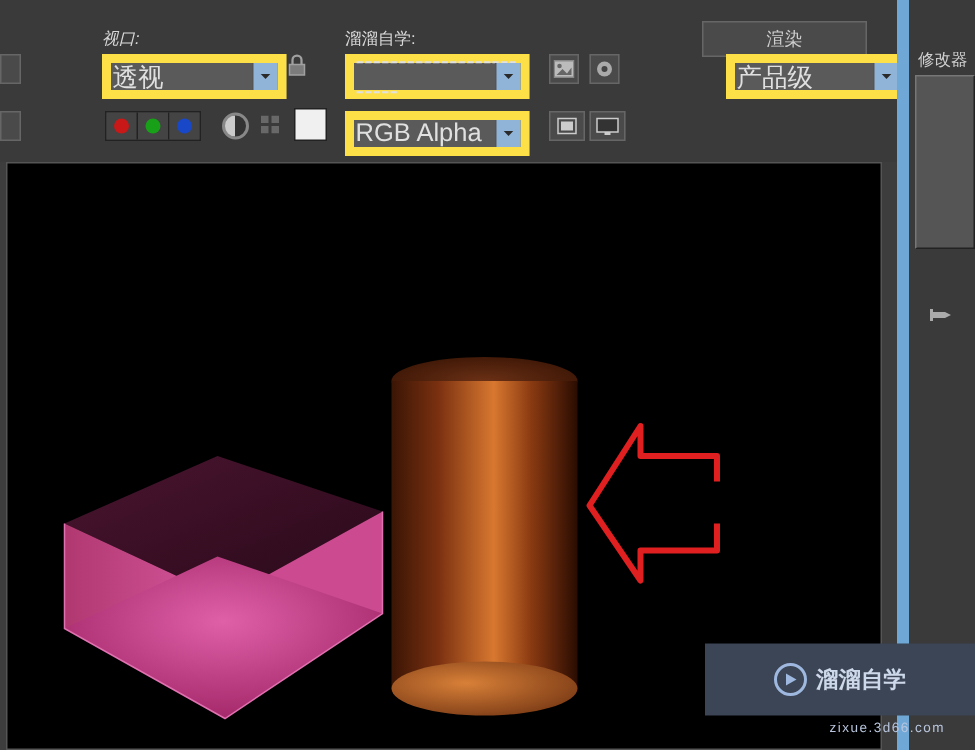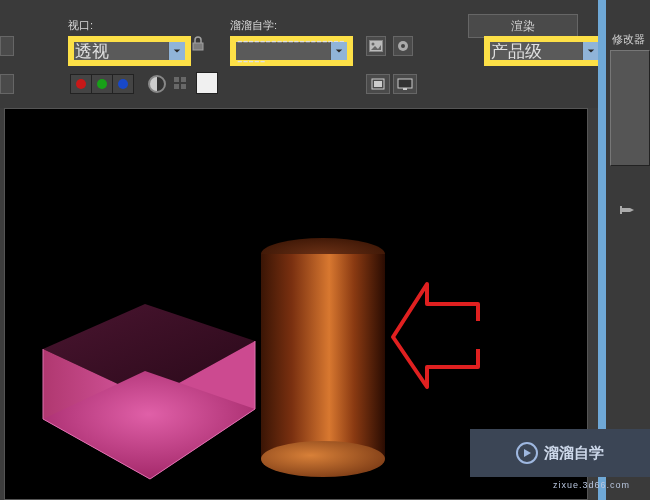--- a/index.html
+++ b/index.html
@@ -44,20 +44,21 @@
 
   .label {
     color: #d8d8d8;
     font-size: 11px;
   }
 
   .label-viewport {
     position: absolute;
     top: 18px;
     left: 68px;
+    font-style: italic;
   }
 
   .label-preset {
     position: absolute;
     top: 18px;
     left: 230px;
   }
 
   .render-button {
     position: absolute;
@@ -384,20 +385,28 @@
     <svg viewBox="0 0 12 12">
         <rect x="0" y="0" width="5" height="5" fill="#888"></rect>
         <rect x="7" y="0" width="5" height="5" fill="#888"></rect>
         <rect x="0" y="7" width="5" height="5" fill="#888"></rect>
         <rect x="7" y="7" width="5" height="5" fill="#888"></rect>
       </svg>
   </div>
 
   <div class="big-swatch"></div>
 
+  <div class="dropdown dd-channel">
+    <span>RGB Alpha</span>
+    <div class="arrow-btn">
+      <svg viewBox="0 0 10 10">
+          <path d="M1 3 L5 7 L9 3 Z"></path>
+        </svg>
+    </div>
+  </div>
 
   <div class="icon-btn frame1">
     <svg width="14" height="12" viewBox="0 0 14 12">
         <rect x="1" y="1" width="12" height="10" fill="none" stroke="#ccc"></rect>
         <rect x="3" y="3" width="8" height="6" fill="#ccc"></rect>
       </svg>
   </div>
   <div class="icon-btn frame2">
     <svg width="16" height="12" viewBox="0 0 16 12">
         <rect x="1" y="1" width="14" height="9" fill="#333" stroke="#ccc"></rect>

